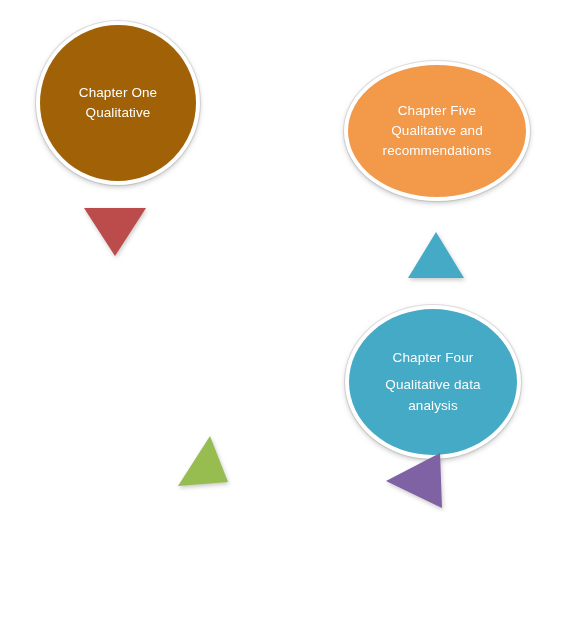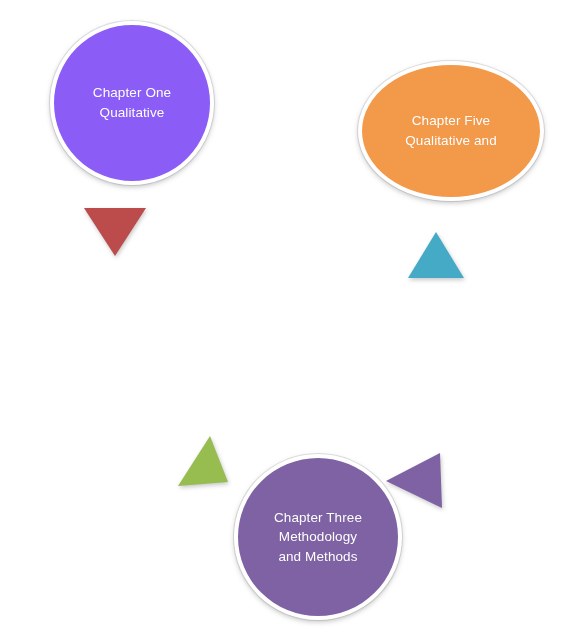--- a/index.html
+++ b/index.html
@@ -34,22 +34,22 @@
     letter-spacing: 0.1px;
     box-shadow: 0 2px 5px rgba(120,120,120,0.42),
                 0 0 0 1px rgba(205,205,205,0.55);
     user-select: none;
   }
   .node .label {
     padding: 0 10px;
     text-shadow: 0 0 1px rgba(0,0,0,0.06);
   }
 
-  #node-chapter-one   { left: 50px;  top: 21px;  width: 164px; height: 164px; background: #8b5cf6; }
-  #node-chapter-five  { left: 358px; top: 61px;  width: 186px; height: 140px; background: #F2994A; }
+  #node-chapter-one   { left: 36px;  top: 21px;  width: 164px; height: 164px; background: #a16207; }
+  #node-chapter-five  { left: 344px; top: 61px;  width: 186px; height: 140px; background: #F2994A; }
   #node-chapter-two   { left: 34px;  top: 306px; width: 160px; height: 160px; background: #97BD51; }
   #node-chapter-four  { left: 345px; top: 305px; width: 176px; height: 154px; background: #45AAC6; }
   #node-chapter-three { left: 234px; top: 454px; width: 168px; height: 166px; background: #7E62A3; }
 
   #node-chapter-five .label  { line-height: 1.5; }
   #node-chapter-four .label  { line-height: 1.5; }
   #node-chapter-four .label .gap { display: block; height: 7px; }
 
   
   .arrow {
@@ -72,32 +72,34 @@
     <span class="label">
       <span>Chapter One</span><br>
       <span>Qualitative</span>
     </span>
   </div>
 
   <div class="node" id="node-chapter-five">
     <span class="label">
       <span>Chapter Five</span><br>
       <span>Qualitative and</span><br>
+      <span>recommendations</span>
     </span>
   </div>
 
 
-
-  <div class="node" id="node-chapter-three">
+  <div class="node" id="node-chapter-four">
     <span class="label">
-      <span>Chapter Three</span><br>
-      <span>Methodology</span><br>
-      <span>and Methods</span>
+      <span>Chapter Four</span>
+      <span class="gap"></span>
+      <span>Qualitative data</span><br>
+      <span>analysis</span>
     </span>
   </div>
+
 
   <div class="arrow" id="arrow-one-to-two">
     <svg width="62" height="50" viewBox="0 0 62 50" xmlns="http://www.w3.org/2000/svg">
       <polygon points="0,2 62,2 31,50" fill="#BC4B4B"></polygon>
     </svg>
   </div>
 
   <div class="arrow" id="arrow-four-to-five">
     <svg width="56" height="46" viewBox="0 0 56 46" xmlns="http://www.w3.org/2000/svg">
       <polygon points="28,0 56,46 0,46" fill="#45AAC6"></polygon>

